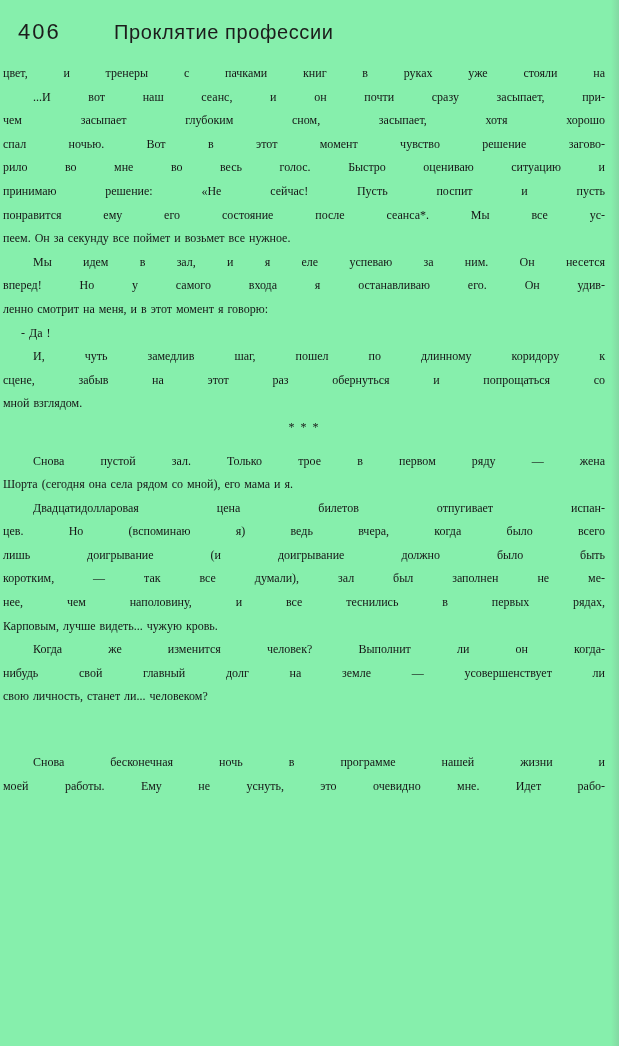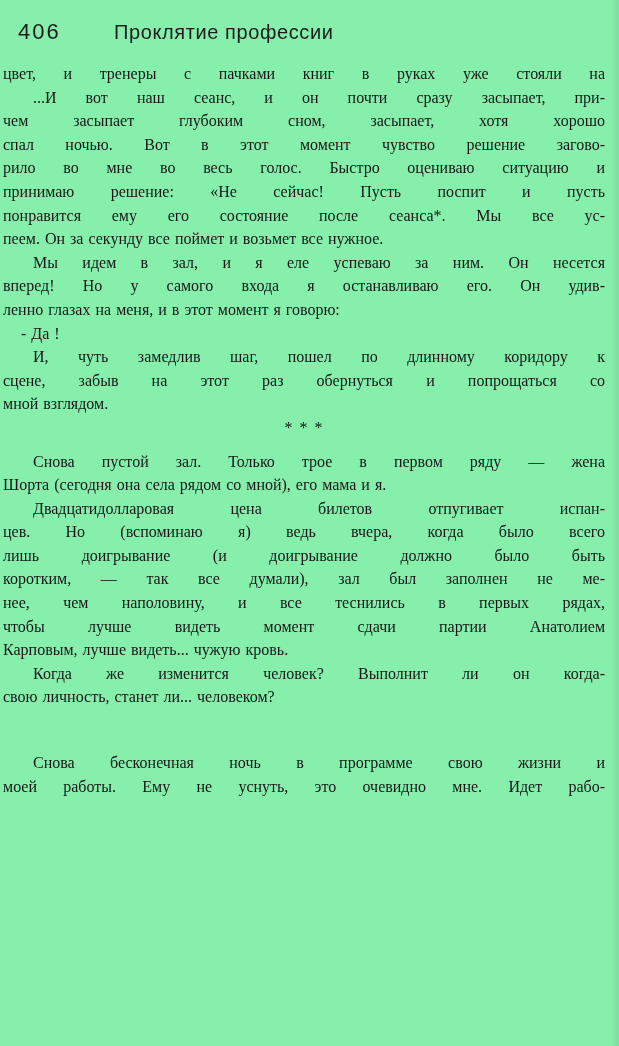--- a/index.html
+++ b/index.html
@@ -34,21 +34,21 @@
     top: 2px;
     font-size: 20px;
     letter-spacing: 0.6px;
     color: #1c1c1c;
   }
   .body-text {
     position: absolute;
     left: 3px;
     top: 62px;
     width: 602px;
-    font-size: 16px;
+    font-size: 12px;
     line-height: 23.6px;
     word-spacing: 1px;
   }
   .para { margin: 0; padding: 0; }
   .line { white-space: normal; }
   .j { text-align: justify; text-align-last: justify; text-justify: inter-word; }
   .ind { padding-left: 30px; }
   .ind-sm { padding-left: 18px; }
   .separator {
     text-align: center;
@@ -88,21 +88,21 @@
       <div class="line j">спал ночью. Вот в этот момент чувство решение загово-</div>
       <div class="line j">рило во мне во весь голос. Быстро оцениваю ситуацию и</div>
       <div class="line j">принимаю решение: «Не сейчас! Пусть поспит и пусть</div>
       <div class="line j">понравится ему его состояние после сеанса*. Мы все ус-</div>
       <div class="line">пеем. Он за секунду все поймет и возьмет все нужное.</div>
     </div>
 
     <div class="para">
       <div class="line j ind">Мы идем в зал, и я еле успеваю за ним. Он несется</div>
       <div class="line j">вперед! Но у самого входа я останавливаю его. Он удив-</div>
-      <div class="line">ленно глазах на меня, и в этот момент я говорю:</div>
+      <div class="line">ленно смотрит на меня, и в этот момент я говорю:</div>
     </div>
 
 
 
     <div class="para">
       <div class="line ind-sm">- Да !</div>
     </div>
 
     <div class="para">
       <div class="line j ind">И, чуть замедлив шаг, пошел по длинному коридору к</div>
@@ -116,30 +116,30 @@
       <div class="line j ind">Снова пустой зал. Только трое в первом ряду — жена</div>
       <div class="line">Шорта (сегодня она села рядом со мной), его мама и я.</div>
     </div>
 
     <div class="para">
       <div class="line j ind">Двадцатидолларовая цена билетов отпугивает испан-</div>
       <div class="line j">цев. Но (вспоминаю я) ведь вчера, когда было всего</div>
       <div class="line j">лишь доигрывание (и доигрывание должно было быть</div>
       <div class="line j">коротким, — так все думали), зал был заполнен не ме-</div>
       <div class="line j">нее, чем наполовину, и все теснились в первых рядах,</div>
-      <div class="line j">чтобы лучше видеть момент сдачи партии Анатолием</div>
       <div class="line">Карповым, лучше видеть... чужую кровь.</div>
     </div>
 
     <div class="para">
       <div class="line j ind">Когда же изменится человек? Выполнит ли он когда-</div>
+      <div class="line j">нибудь свой главный долг на земле — усовершенствует ли</div>
       <div class="line">свою личность, станет ли... человеком?</div>
     </div>
 
     <div class="para gap-before">
-      <div class="line j ind">Снова бесконечная ночь в программе свою жизни и</div>
+      <div class="line j ind">Снова бесконечная ночь в программе нашей жизни и</div>
       <div class="line j">моей работы. Ему не уснуть, это очевидно мне. Идет рабо-</div>
     </div>
 
   </div>
 
   <div class="scan-edge"></div>
 </div>
 
 </body></html>

